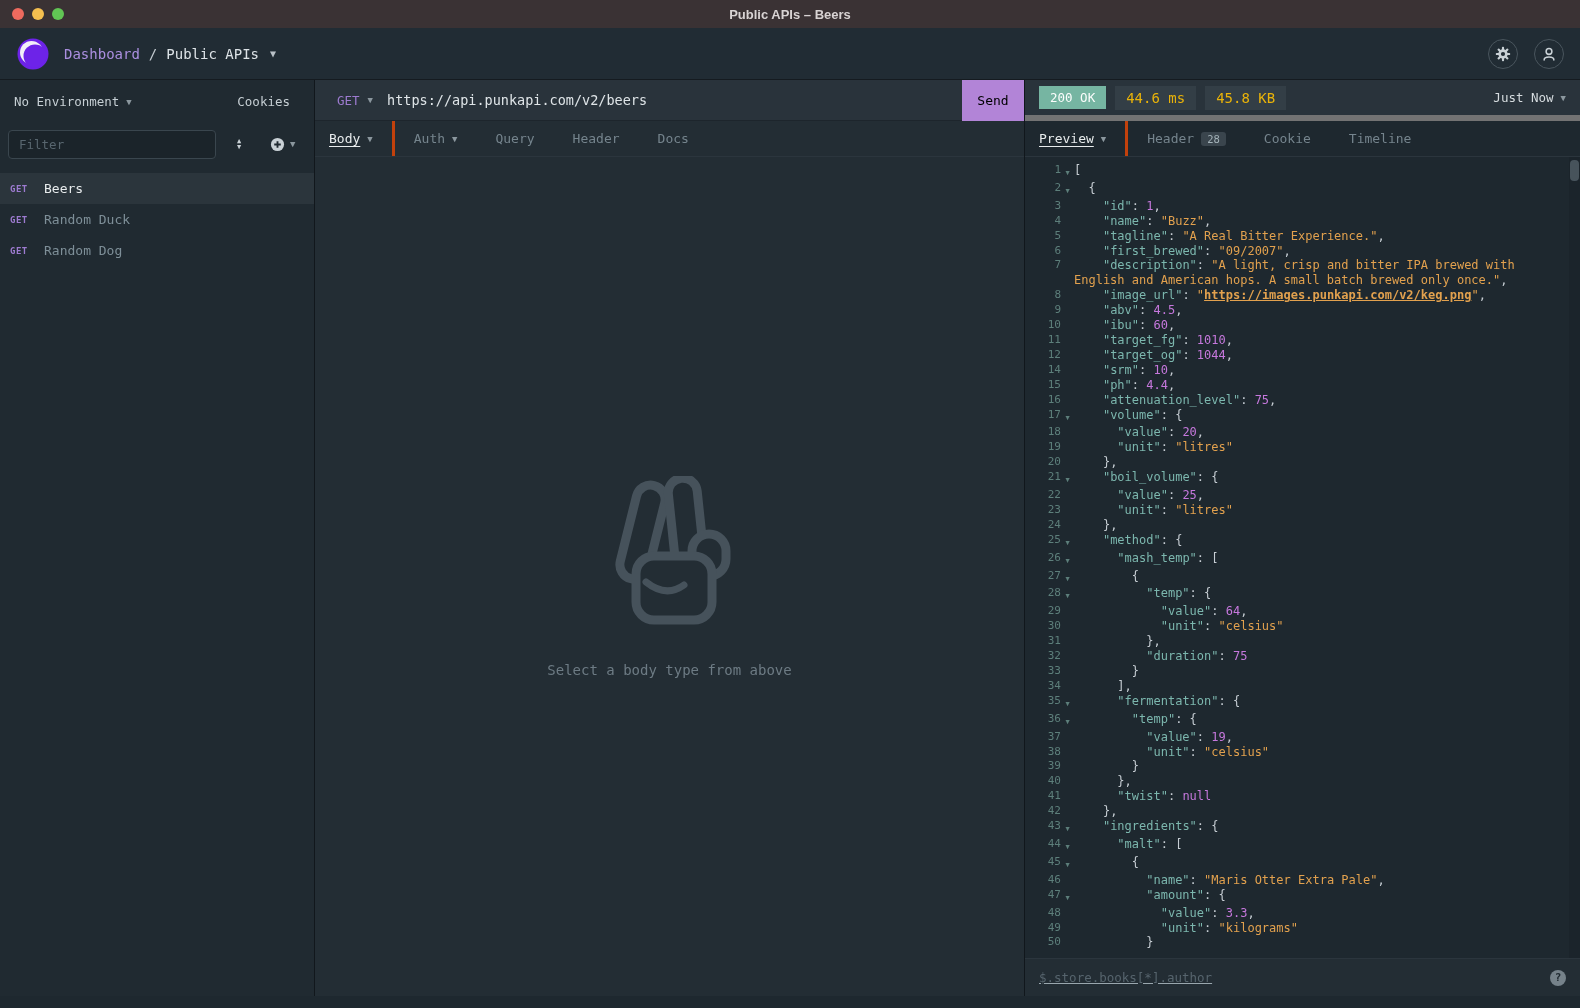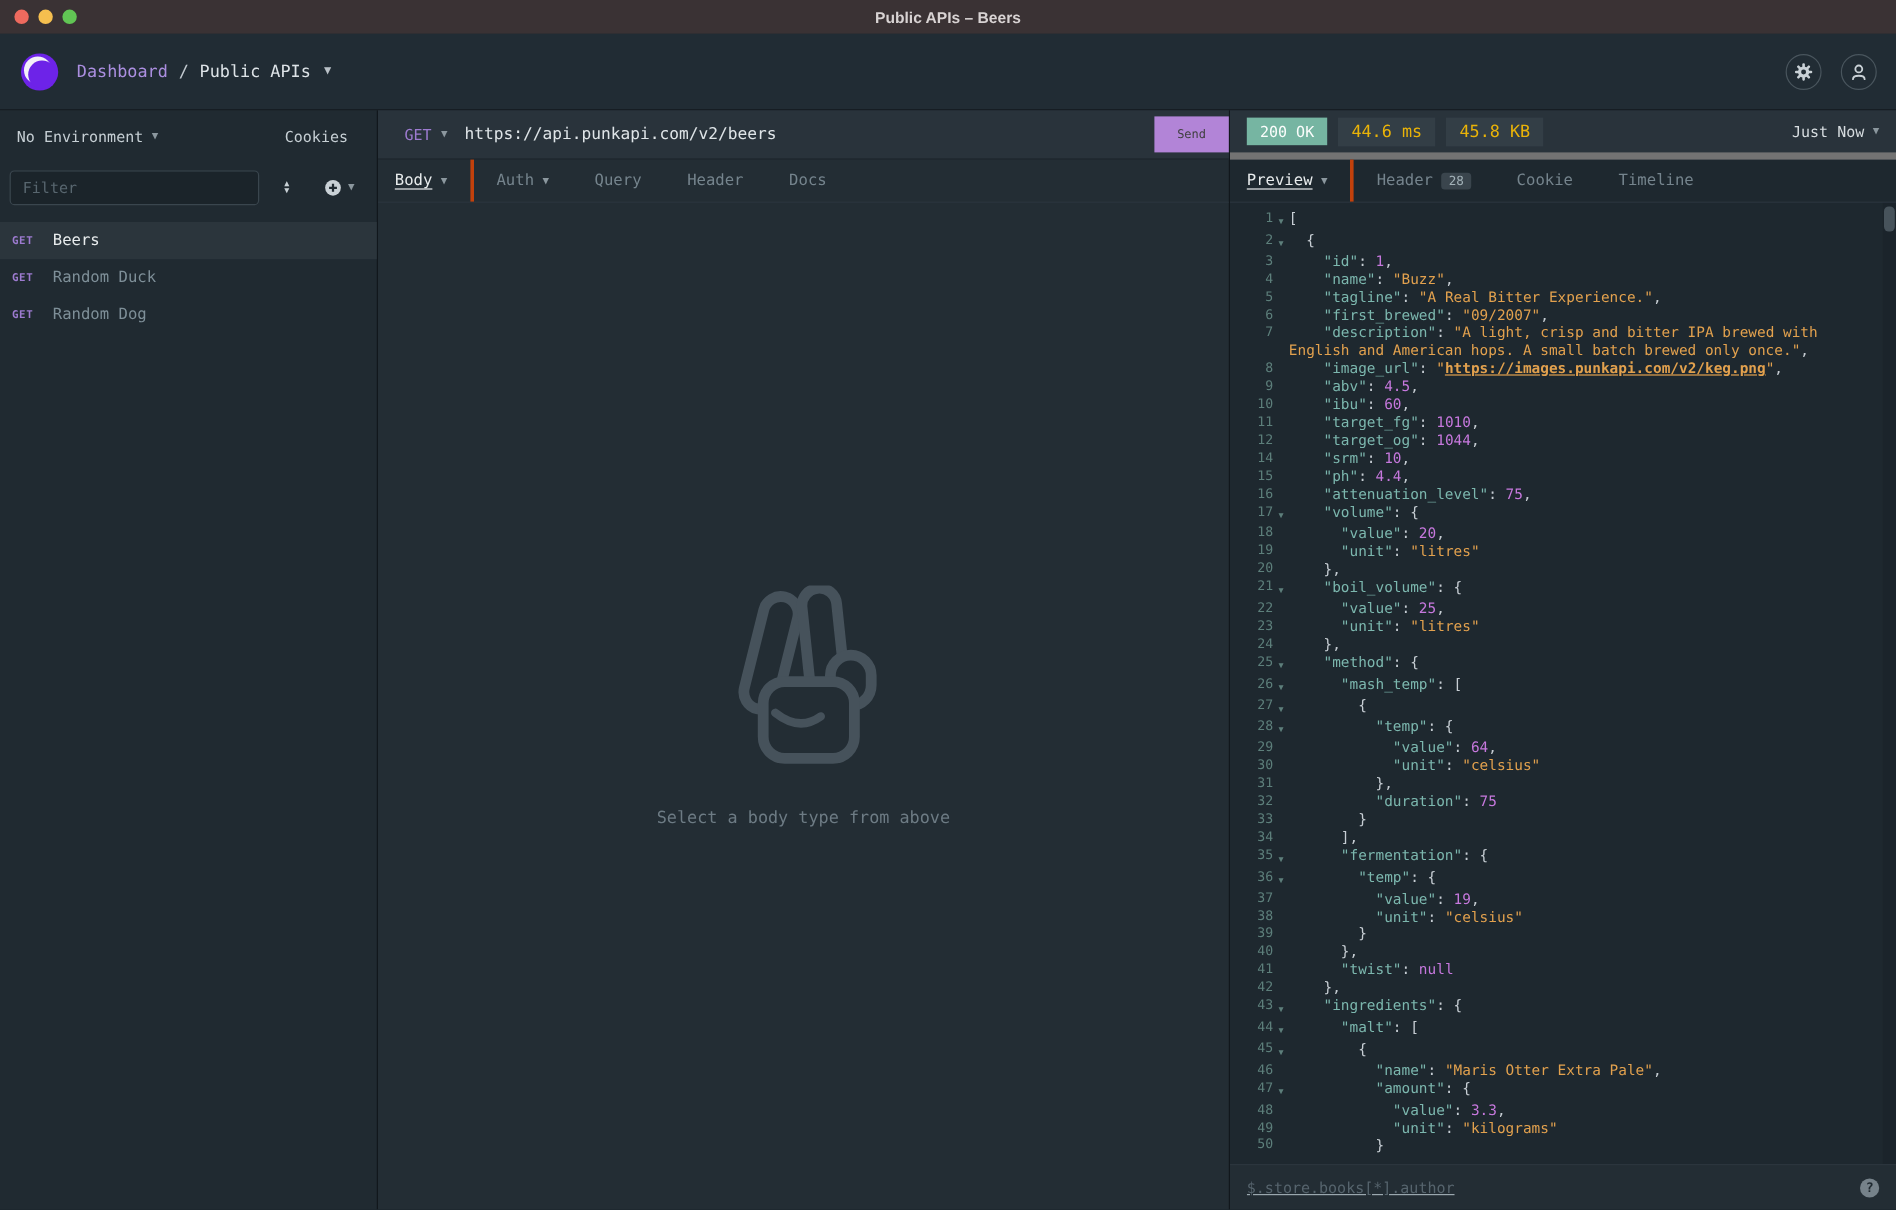--- a/index.html
+++ b/index.html
@@ -17,21 +17,21 @@
   
   .titlebar{ height:28px; background:#3a3234; display:flex; align-items:center;
     justify-content:center; position:relative; }
   .titlebar .title{ font-weight:bold; font-size:13px; color:#d8d3d3;
     font-family:"Liberation Sans",sans-serif; }
   .lights{ position:absolute; left:12px; top:8px; display:flex; gap:8px; }
   .light{ width:12px; height:12px; border-radius:50%; }
   .light.red{ background:#ee6a5e; } .light.yellow{ background:#f5bf4f; }
   .light.green{ background:#61c554; }
   
-  .appheader{ height:64px; background:#212c34; border-bottom:1px solid #151b20;
+  .appheader{ height:52px; background:#212c34; border-bottom:1px solid #151b20;
     display:flex; align-items:center; padding:0 16px; }
   .breadcrumb{ display:flex; align-items:center; gap:9px; font-size:14px; margin-left:14px; }
   .bc-app{ color:#ab8fe0; cursor:pointer; }
   .bc-sep{ color:#c3cbd1; }
   .bc-ws{ color:#dde3e7; }
   .bc-caret{ color:#b9c1c7; font-size:10px; margin-left:2px; }
   .header-right{ margin-left:auto; display:flex; gap:16px; }
   .round-btn{ width:30px; height:30px; border:1px solid #49555d; border-radius:50%;
     display:flex; align-items:center; justify-content:center; }
   
@@ -60,22 +60,22 @@
   .req-row .req-name{ font-size:13px; }
   
   .request-pane{ width:710px; flex:none; background:#232d34; display:flex;
     flex-direction:column; border-right:1px solid #11171c; }
   .url-bar{ height:41px; background:var(--panel); border-bottom:1px solid #1d252c;
     display:flex; align-items:center; flex:none; }
   .method-btn{ padding:0 14px 0 22px; display:flex; align-items:center; gap:8px;
     color:var(--method); font-size:12.5px; cursor:pointer; flex:none; }
   .url-input{ flex:1; background:transparent; border:none; outline:none;
     color:#dfe5e8; font-size:13.5px; font-family:"DejaVu Sans Mono",monospace; }
-  .send-btn{ width:62px; height:30px; background:var(--accent); color:#404040;
-    border:none; font-size:10px; font-family:"DejaVu Sans Mono",monospace;
+  .send-btn{ width:62px; height:41px; background:var(--accent); color:#000000;
+    border:none; font-size:13px; font-family:"DejaVu Sans Mono",monospace;
     cursor:pointer; flex:none; }
   .tabs{ height:36px; display:flex; align-items:stretch; border-bottom:1px solid #2b353d;
     flex:none; padding-left:0; }
   .tab{ display:flex; align-items:center; gap:7px; padding:0 19px; font-size:13px;
     color:#75848d; cursor:pointer; }
   .tab:first-child{ border-right:3px solid #c2410c; padding-left:14px; }
   .tab.active .tab-label{ color:var(--bright); text-decoration:underline;
     text-underline-offset:3px; }
   .tab .caret{ font-size:9px; }
   .tab .badge{ background:#3a454d; color:#a3b2b8; font-size:10.5px;

